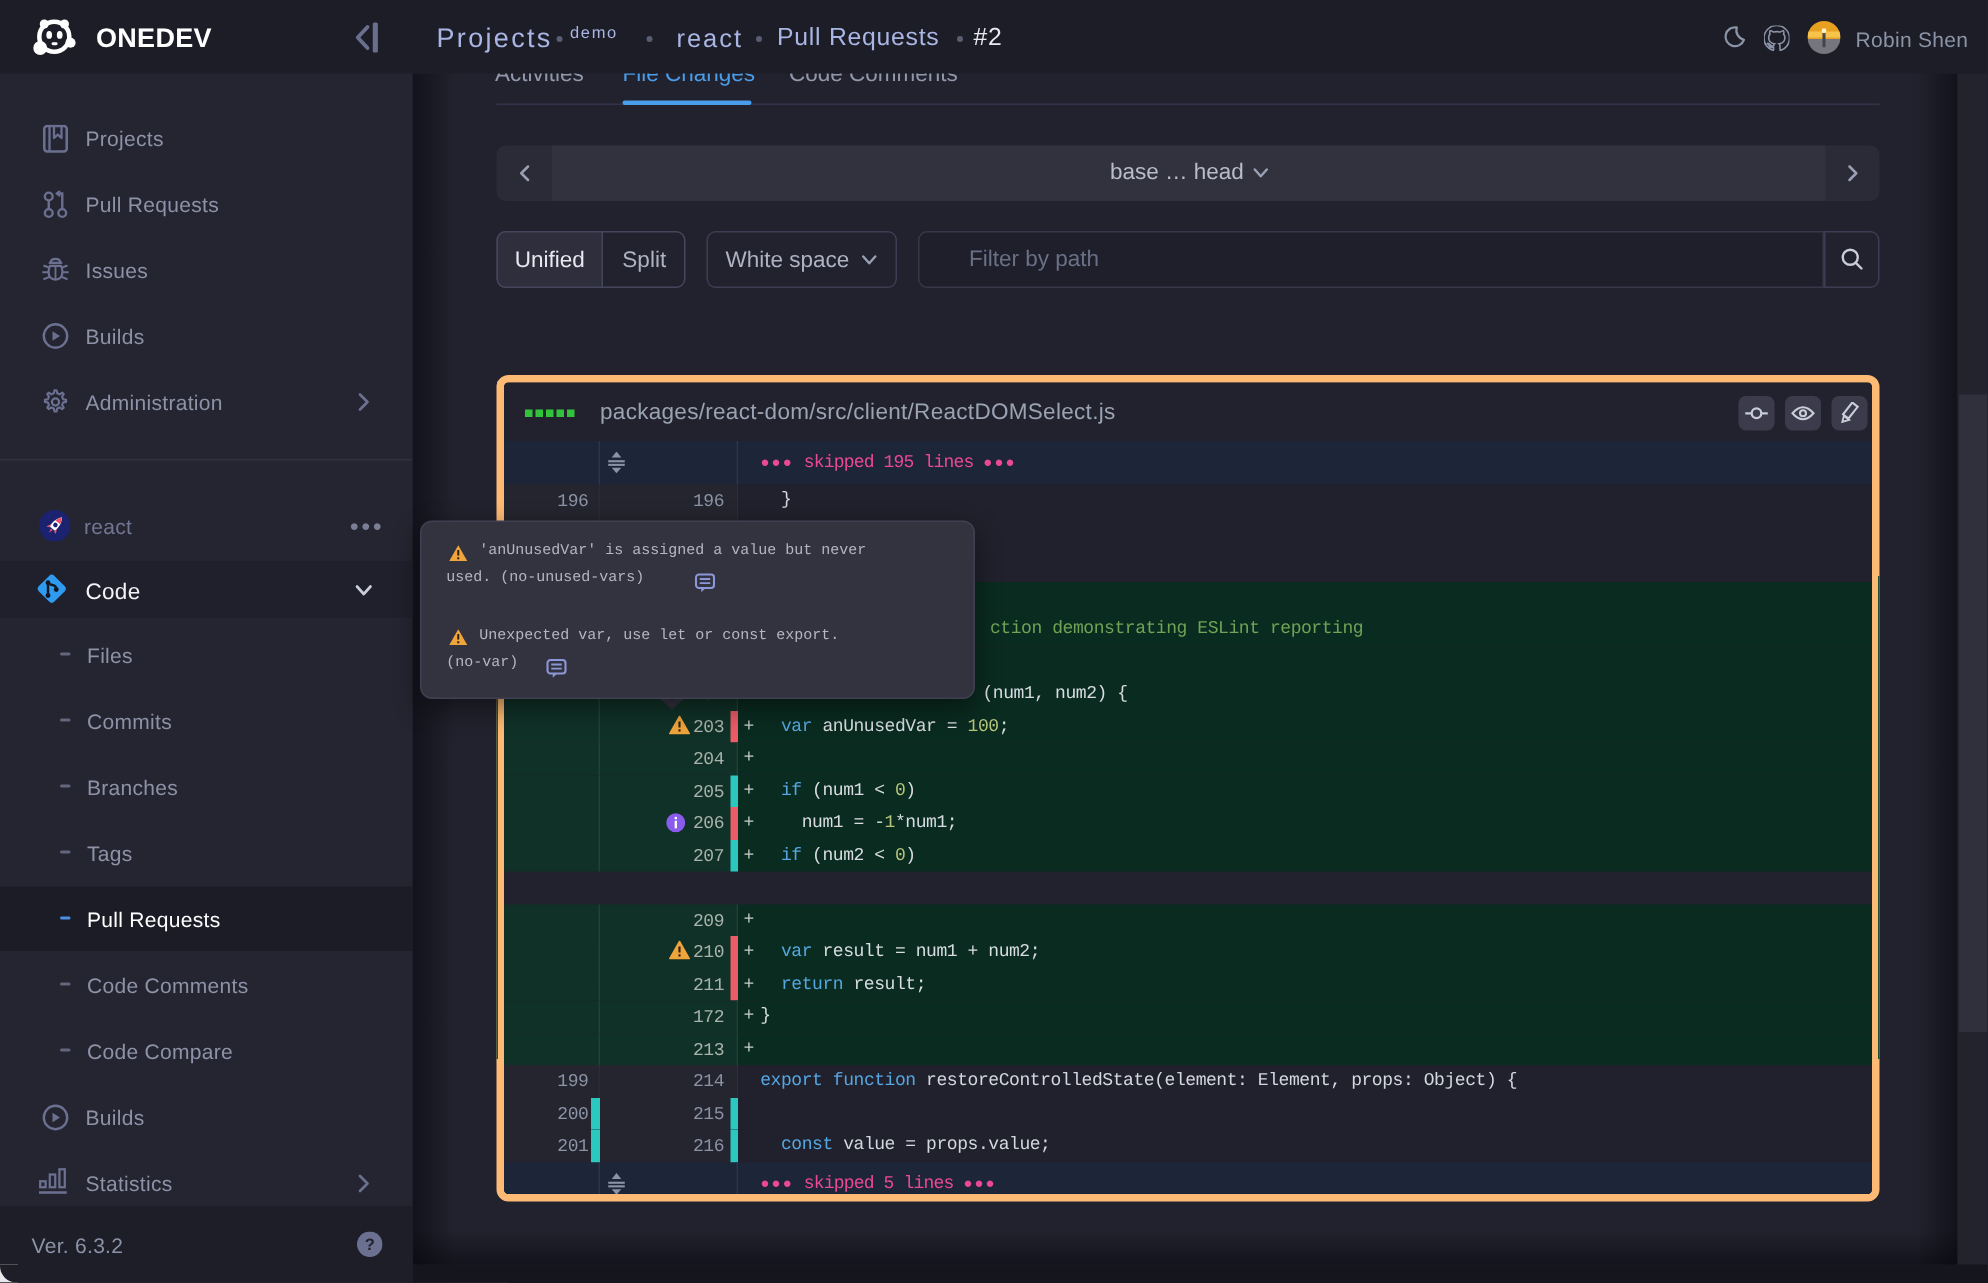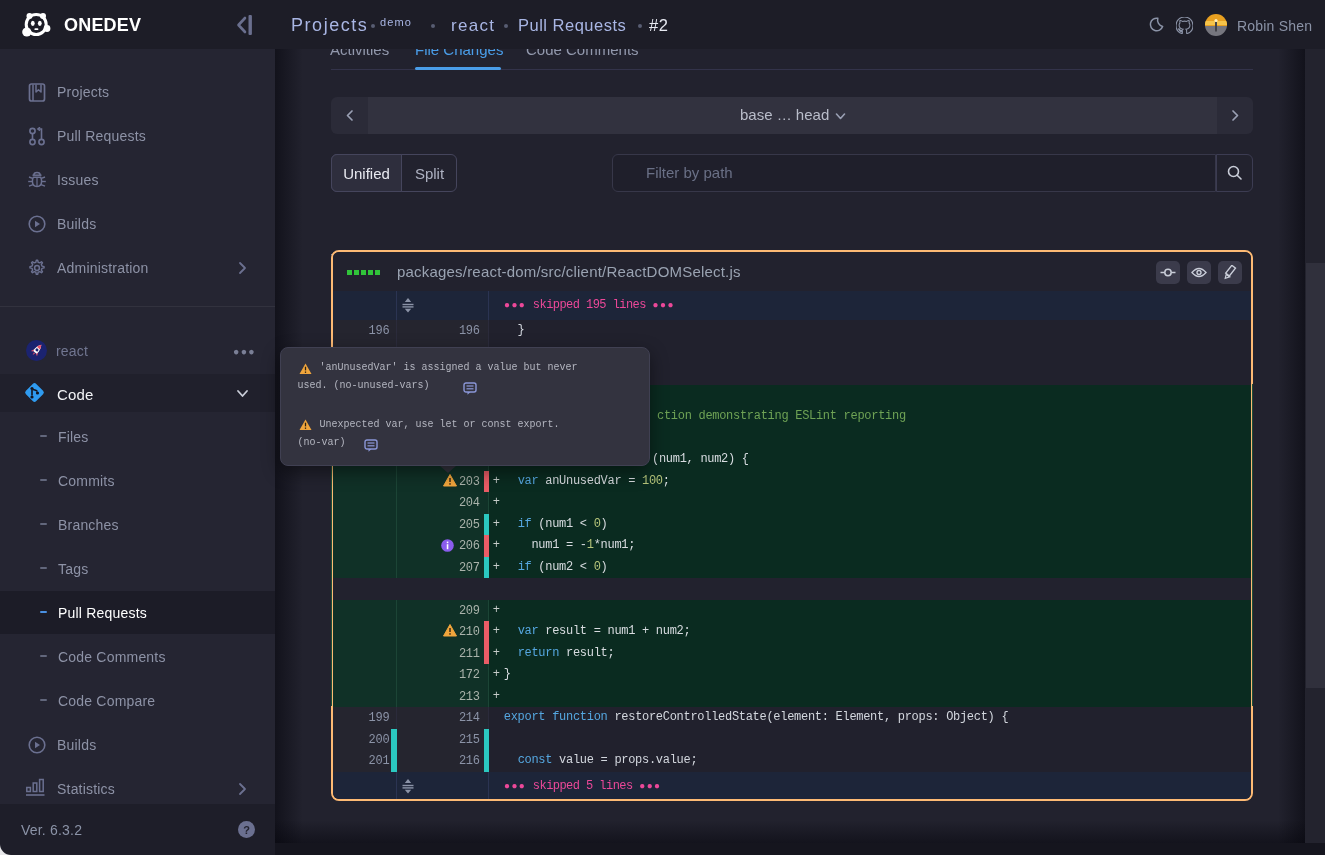--- a/index.html
+++ b/index.html
@@ -60,21 +60,21 @@
 #filter { position:absolute; left:612px; top:154px; width:604px; height:38px;
   border:1px solid #373749; border-radius:6px 0 0 6px; background:#1f1f2b;
   color:#6a7086; font-size:15px; line-height:36px; padding-left:33px; }
 #searchbtn { position:absolute; left:1216px; top:154px; width:37px; height:38px;
   border:1px solid #3c3c52; border-radius:0 6px 6px 0; }
 
 #totalfiles { position:absolute; left:331px; top:215px; font-size:16px; color:#a9b3dc;margin-top:37px; }
 
 
 #panel { position:absolute; left:331px; top:250px; width:922px; height:551px;
-  border:2px solid #fdba74; border-radius:8px; background:#22222e; overflow:hidden; z-index:5;text-decoration:underline; }
+  border:5px solid #fdba74; border-radius:8px; background:#22222e; overflow:hidden; z-index:5;text-decoration:underline; }
 
 #phead { position:absolute; left:0; top:0; width:920px; height:38px; background:#22222e; }
 .gsq { position:absolute; top:17.5px; width:5px; height:5px; background:#31c43a; }
 #fpath { position:absolute; left:64px; top:11px; font-size:15px; color:#9aa3b2; letter-spacing:.2px; }
 .hbtn { position:absolute; top:9px; width:24px; height:23px; background:#3b3b4b; border-radius:5px; }
 
 .row { position:absolute; left:0; width:920px; height:21.5px; }
 .oldc { position:absolute; left:0; width:62.5px; height:100%; }
 .newc { position:absolute; left:62.5px; width:92.7px; height:100%; }
 .codec { position:absolute; left:155.2px; width:764.8px; height:100%; }
@@ -132,20 +132,23 @@
   <svg style="position:absolute; left:1231px; top:109px;" width="9" height="13" viewBox="0 0 9 13">
       <path d="M2 2 L6.5 6.5 L2 11" fill="none" stroke="#9aa0b4" stroke-width="1.7" stroke-linecap="round" stroke-linejoin="round"></path>
     </svg>
   <div class="abs" style="left:740px; top:106px; font-size:15px; color:#b9bdca; z-index:6;">base … head <svg width="11" height="7" viewBox="0 0 11 7" style="margin-left:2px;">
         <path d="M1.5 1 L5.5 5.5 L9.5 1" fill="none" stroke="#9aa0b4" stroke-width="1.6" stroke-linecap="round" stroke-linejoin="round"></path>
       </svg></div>
 
   <div id="segwrap"></div>
   <div id="segU">Unified</div>
   <div id="segS">Split</div>
+  <div id="wsbtn">White space <svg width="11" height="7" viewBox="0 0 11 7">
+        <path d="M1.5 1 L5.5 5.5 L9.5 1" fill="none" stroke="#9aa0b4" stroke-width="1.6" stroke-linecap="round" stroke-linejoin="round"></path>
+      </svg></div>
   <div id="filter">Filter by path</div>
   <div id="searchbtn">
       <svg width="18" height="18" viewBox="0 0 18 18" style="position:absolute; left:9px; top:9px;">
         <circle cx="7.5" cy="7.5" r="5" fill="none" stroke="#c9cdd8" stroke-width="1.6"></circle>
         <line x1="11.2" y1="11.2" x2="15" y2="15" stroke="#c9cdd8" stroke-width="1.6" stroke-linecap="round"></line>
       </svg>
     </div>
 
   <div id="totalfiles">Total 1 files <svg width="11" height="7" viewBox="0 0 11 7" style="margin-left:3px;">
         <path d="M1.5 1 L5.5 5.5 L9.5 1" fill="none" stroke="#a9b3dc" stroke-width="1.6" stroke-linecap="round" stroke-linejoin="round"></path>

